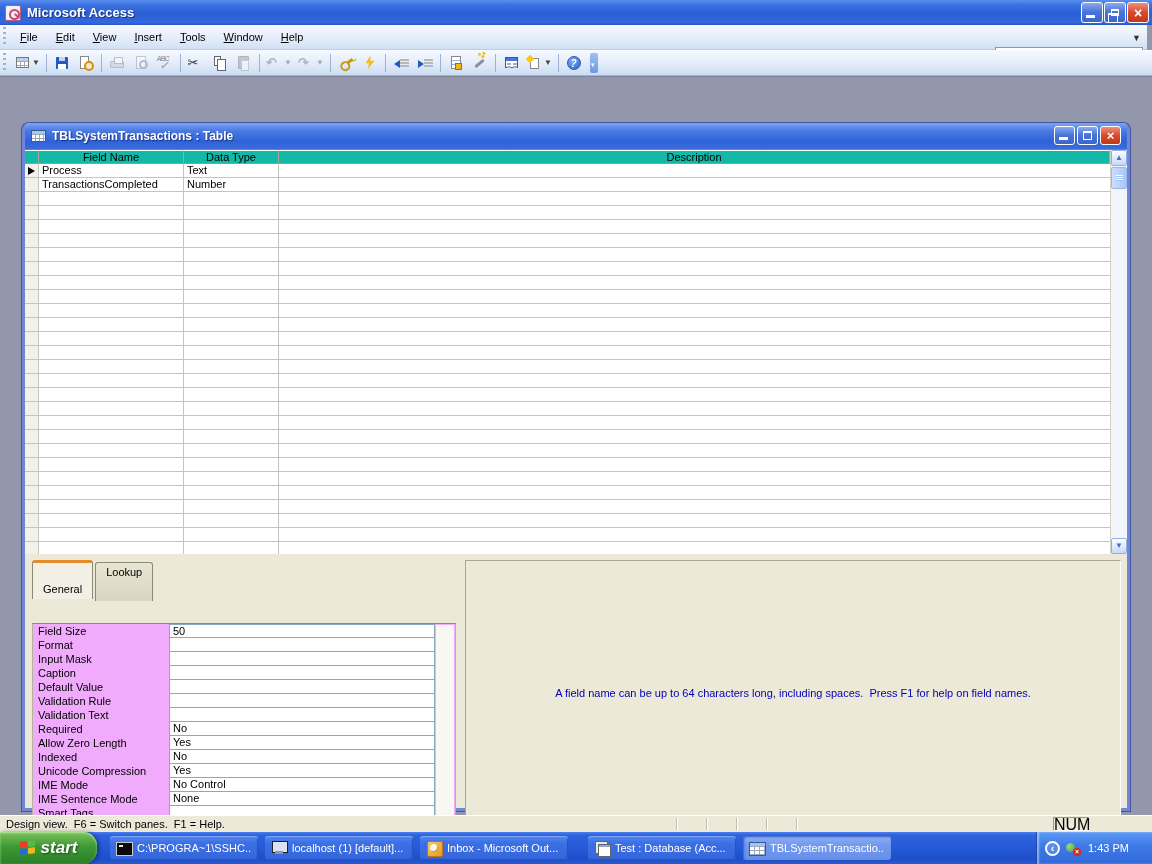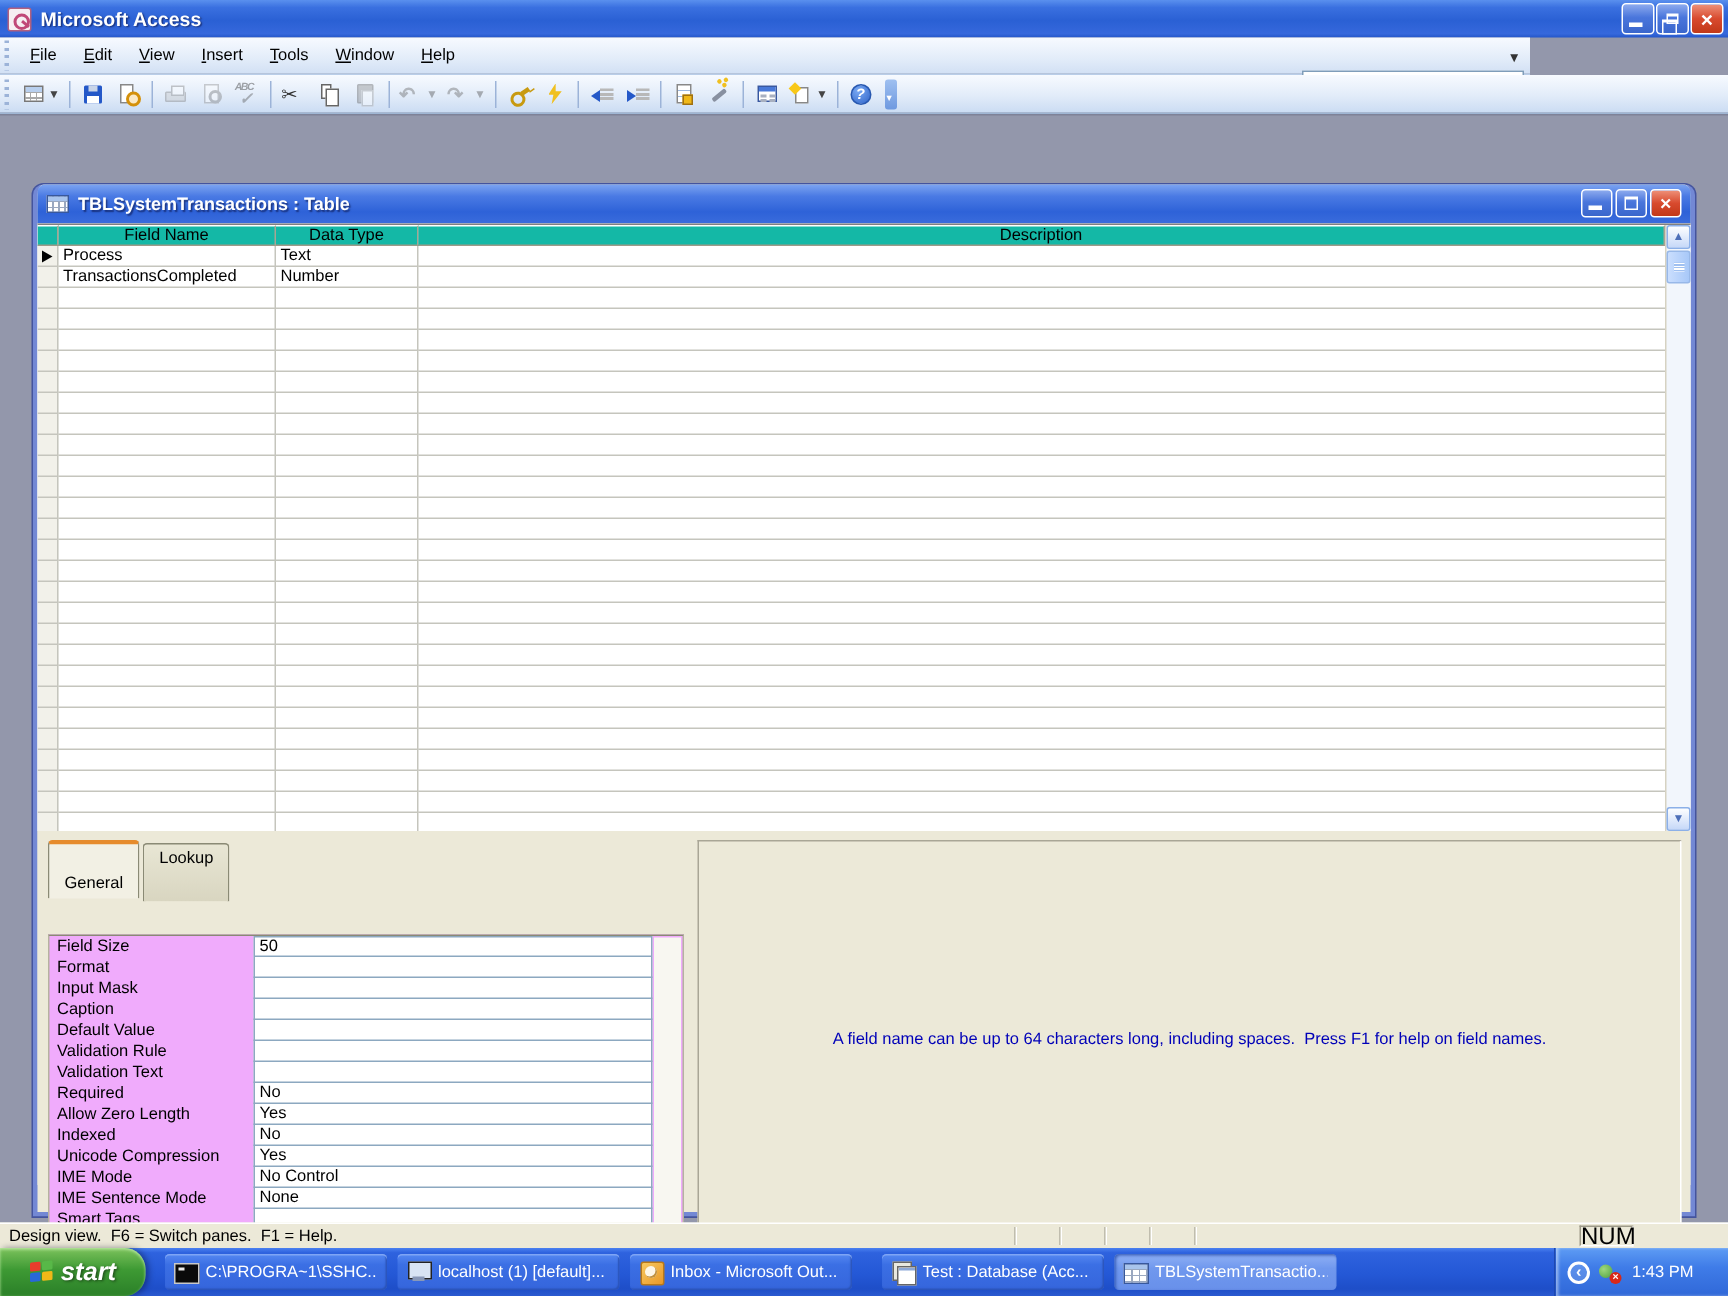--- a/index.html
+++ b/index.html
@@ -23,21 +23,21 @@
     background:linear-gradient(180deg,#8CAAEE 0%,#4A76DC 45%,#3A66CC 100%);
     position:relative; display:flex; align-items:center; justify-content:center; }
   .wbtn.close { background:linear-gradient(180deg,#EE9078 0%,#D84A2E 50%,#C23818 100%);
     color:#fff; font-weight:bold; font-size:14px; }
   .g-min { position:absolute; left:4px; bottom:4px; width:9px; height:3px; background:#fff; }
   .g-restore { position:absolute; left:6px; top:6px; width:8px; height:7px; border:1px solid #fff; border-top:2px solid #fff; background:transparent; }
   .g-restore::before { content:""; position:absolute; left:-4px; top:2px; width:8px; height:7px;
     border:1px solid #fff; border-top:2px solid #fff; }
 
   
-  .menubar { position:absolute; left:0; top:25px; width:1020px; height:25px;
+  .menubar { position:absolute; left:0; top:25px; width:1147px; height:25px;
     background:linear-gradient(180deg,#F7FAFF 0%,#E2ECF9 60%,#D2E0F4 100%);
     border-bottom:1px solid #B9CDE8; display:flex; align-items:center; }
   .grip { width:5px; height:80%; margin:0 4px 0 2px;
     background:repeating-linear-gradient(180deg,#9CB3D8 0 2px,transparent 2px 5px);
     background-size:3px 100%; background-repeat:no-repeat; background-position:1px 0; }
   .menu-item { padding:4px 9px; color:#000; }
   .menu-item::first-letter { text-decoration:underline; }
   .qbox { position:absolute; right:4px; top:4px; width:148px; height:18px;
     border:1px solid #7F9DB9; background:#fff; color:#808080; font-size:11px;
     font-family:"Liberation Sans",sans-serif; padding:1px 16px 1px 4px;margin-top:18px; }

